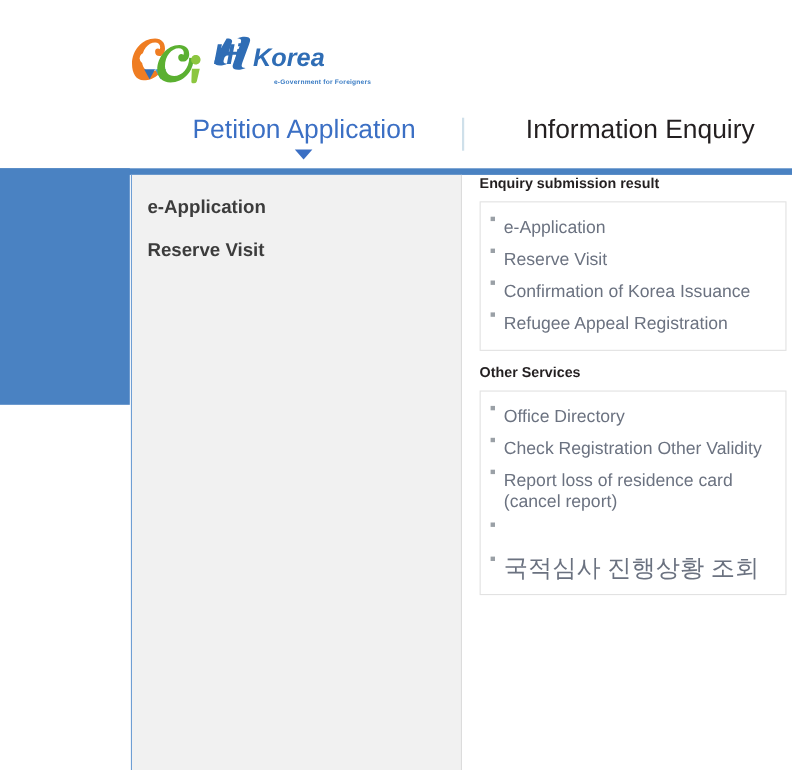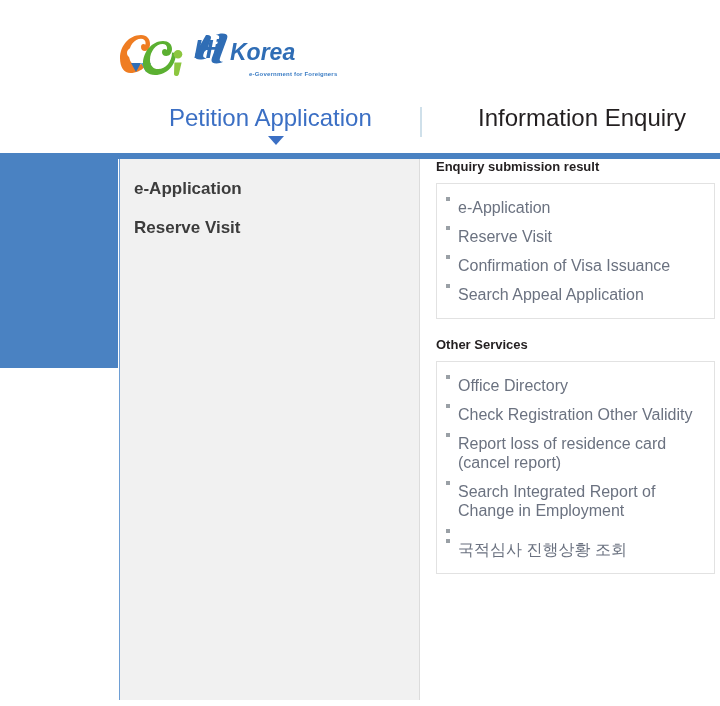--- a/index.html
+++ b/index.html
@@ -68,21 +68,21 @@
     height: 53px;
     background: #ffffff;
   }
   .tab {
     position: absolute;
     top: 4px;
     font-size: 24px;
     white-space: nowrap;
   }
   .tab-petition {
-    left: 169px;
+    left: 175px;
     color: #3b6fc4;
   }
   .tab-info {
     left: 478px;
     color: #231f20;
   }
   .tab-caret {
     position: absolute;
     left: 268px;
     top: 36px;
@@ -149,21 +149,21 @@
     width: 279px;
   }
 
   .section-title {
     font-size: 13px;
     font-weight: bold;
     color: #231f20;
     margin-bottom: 9px;
     white-space: nowrap;
   }
-  .section-title.second { margin-top: 18px; }
+  .section-title.second { margin-top: 12px; }
 
   .list-box {
     border: 1px solid #e2e2e2;
     background: #ffffff;
     padding: 9px 0 9px 0;
   }
 
   .list-item {
     position: relative;
     font-size: 16px;
@@ -174,21 +174,21 @@
   .list-item .bullet {
     position: absolute;
     left: 9px;
     top: 4px;
     width: 4px;
     height: 4px;
     background: #9aa0a6;
   }
   .list-item .label { display: block; }
 
-  .list-item.ko { font-size: 16px; }
+  .list-item.ko { font-size: 22px; margin-top: 21px; }
 </style>
 </head>
 <body>
 
 <div class="page">
 
   <div class="top-hairline"></div>
 
   <div class="header">
     <div class="logo">
@@ -240,49 +240,45 @@
       <div class="list-item">
         <span class="bullet"></span>
         <span class="label">e-Application</span>
       </div>
       <div class="list-item">
         <span class="bullet"></span>
         <span class="label">Reserve Visit</span>
       </div>
       <div class="list-item">
         <span class="bullet"></span>
-        <span class="label">Confirmation of Visa Issuance</span>
-      </div>
-      <div class="list-item">
-        <span class="bullet"></span>
-        <span class="label">Search Appeal Application</span>
+        <span class="label">Confirmation of Korea Issuance</span>
+      </div>
+      <div class="list-item">
+        <span class="bullet"></span>
+        <span class="label">Refugee Appeal Registration</span>
       </div>
     </div>
 
     <div class="section-title second">Other Services</div>
 
     <div class="list-box">
       <div class="list-item">
         <span class="bullet"></span>
         <span class="label">Office Directory</span>
       </div>
       <div class="list-item">
         <span class="bullet"></span>
         <span class="label">Check Registration Other Validity</span>
       </div>
       <div class="list-item">
         <span class="bullet"></span>
         <span class="label">Report loss of residence card (cancel report)</span>
       </div>
       <div class="list-item">
         <span class="bullet"></span>
-        <span class="label">Search Integrated Report of Change in Employment</span>
-      </div>
-      <div class="list-item">
-        <span class="bullet"></span>
       </div>
       <div class="list-item ko">
         <span class="bullet"></span>
         <span class="label">국적심사 진행상황 조회</span>
       </div>
     </div>
 
   </div>
 </div>
 

